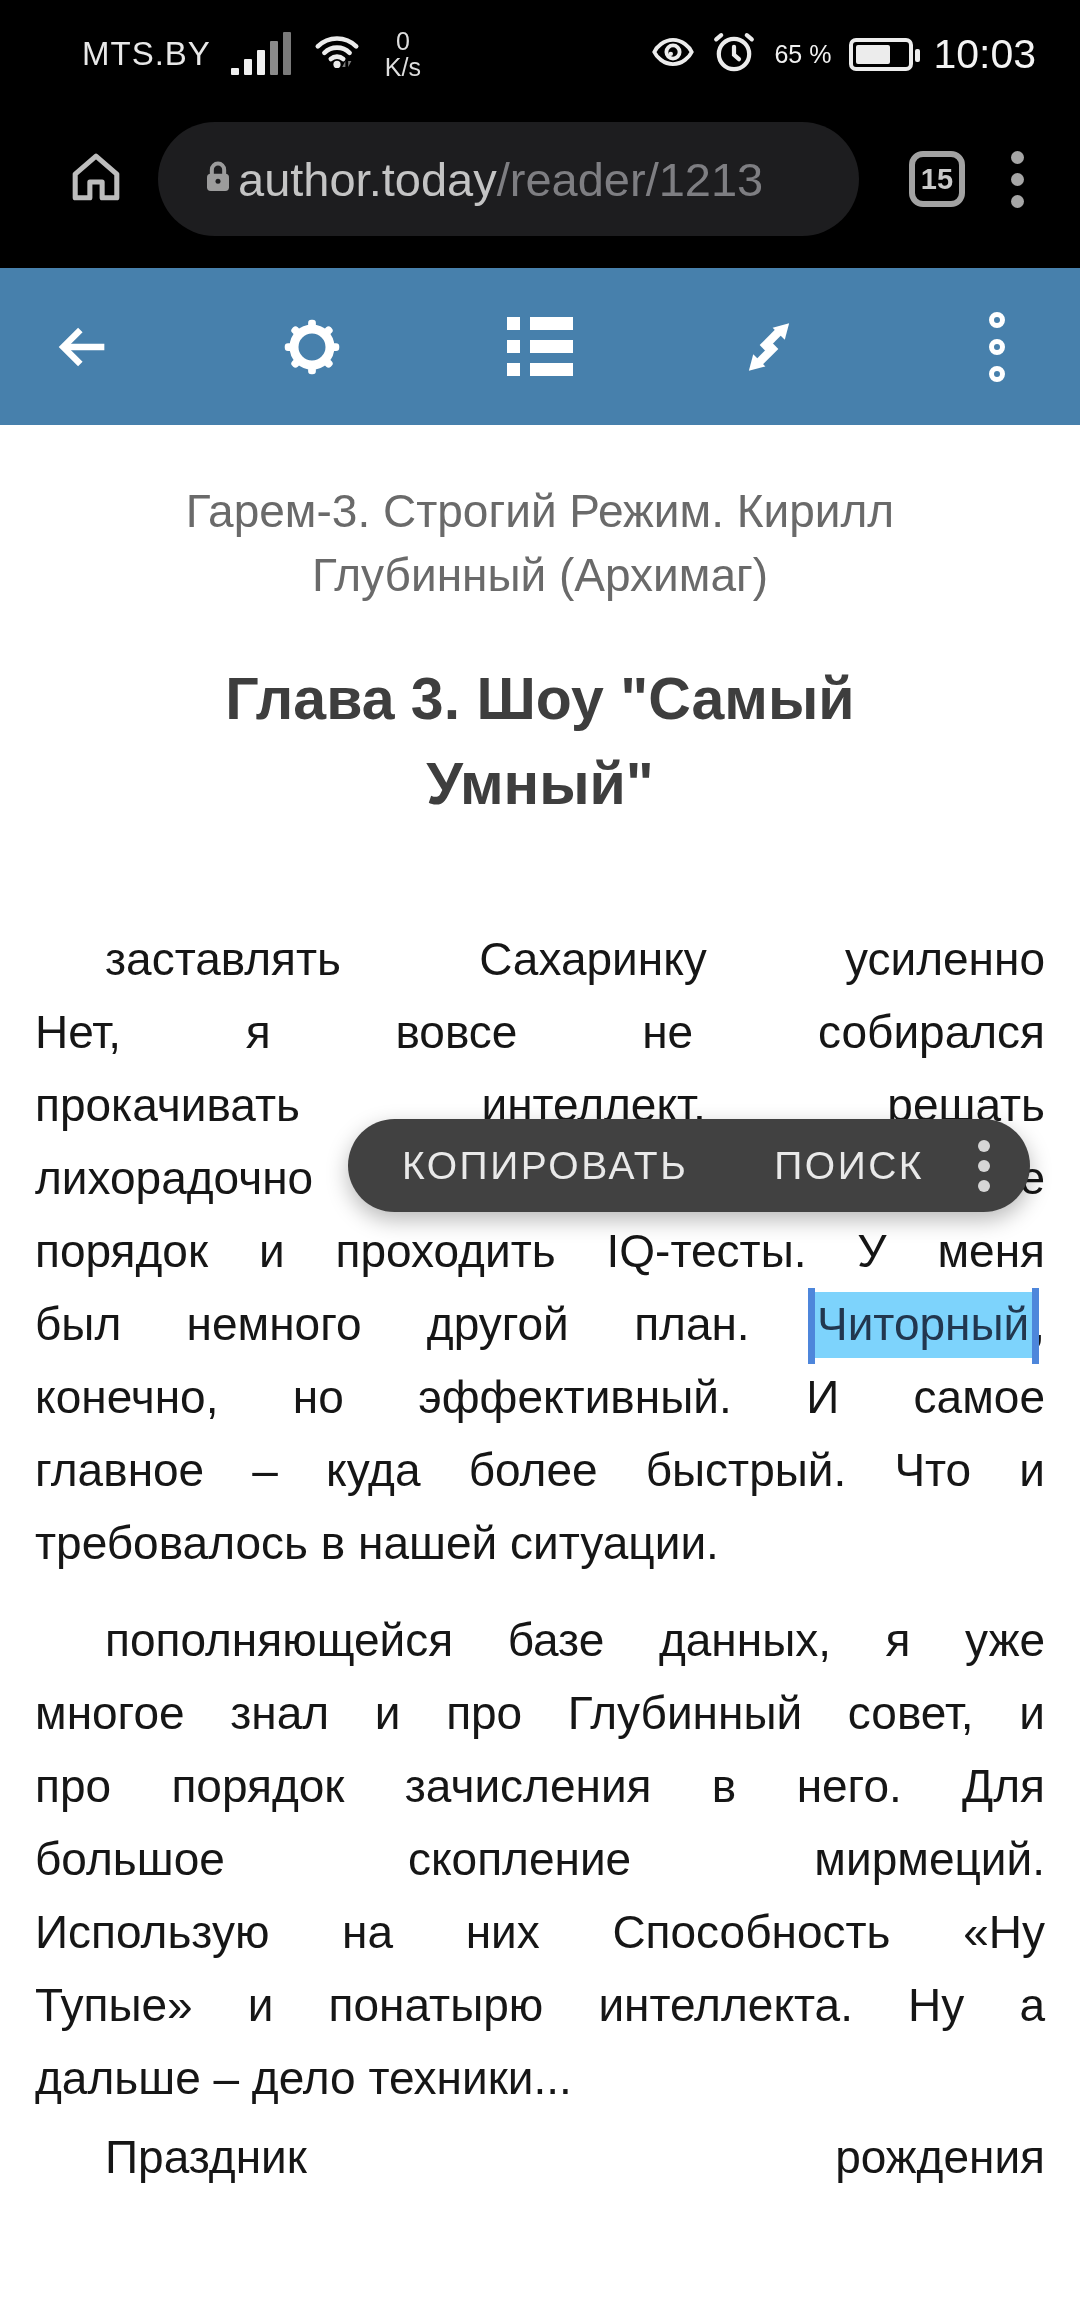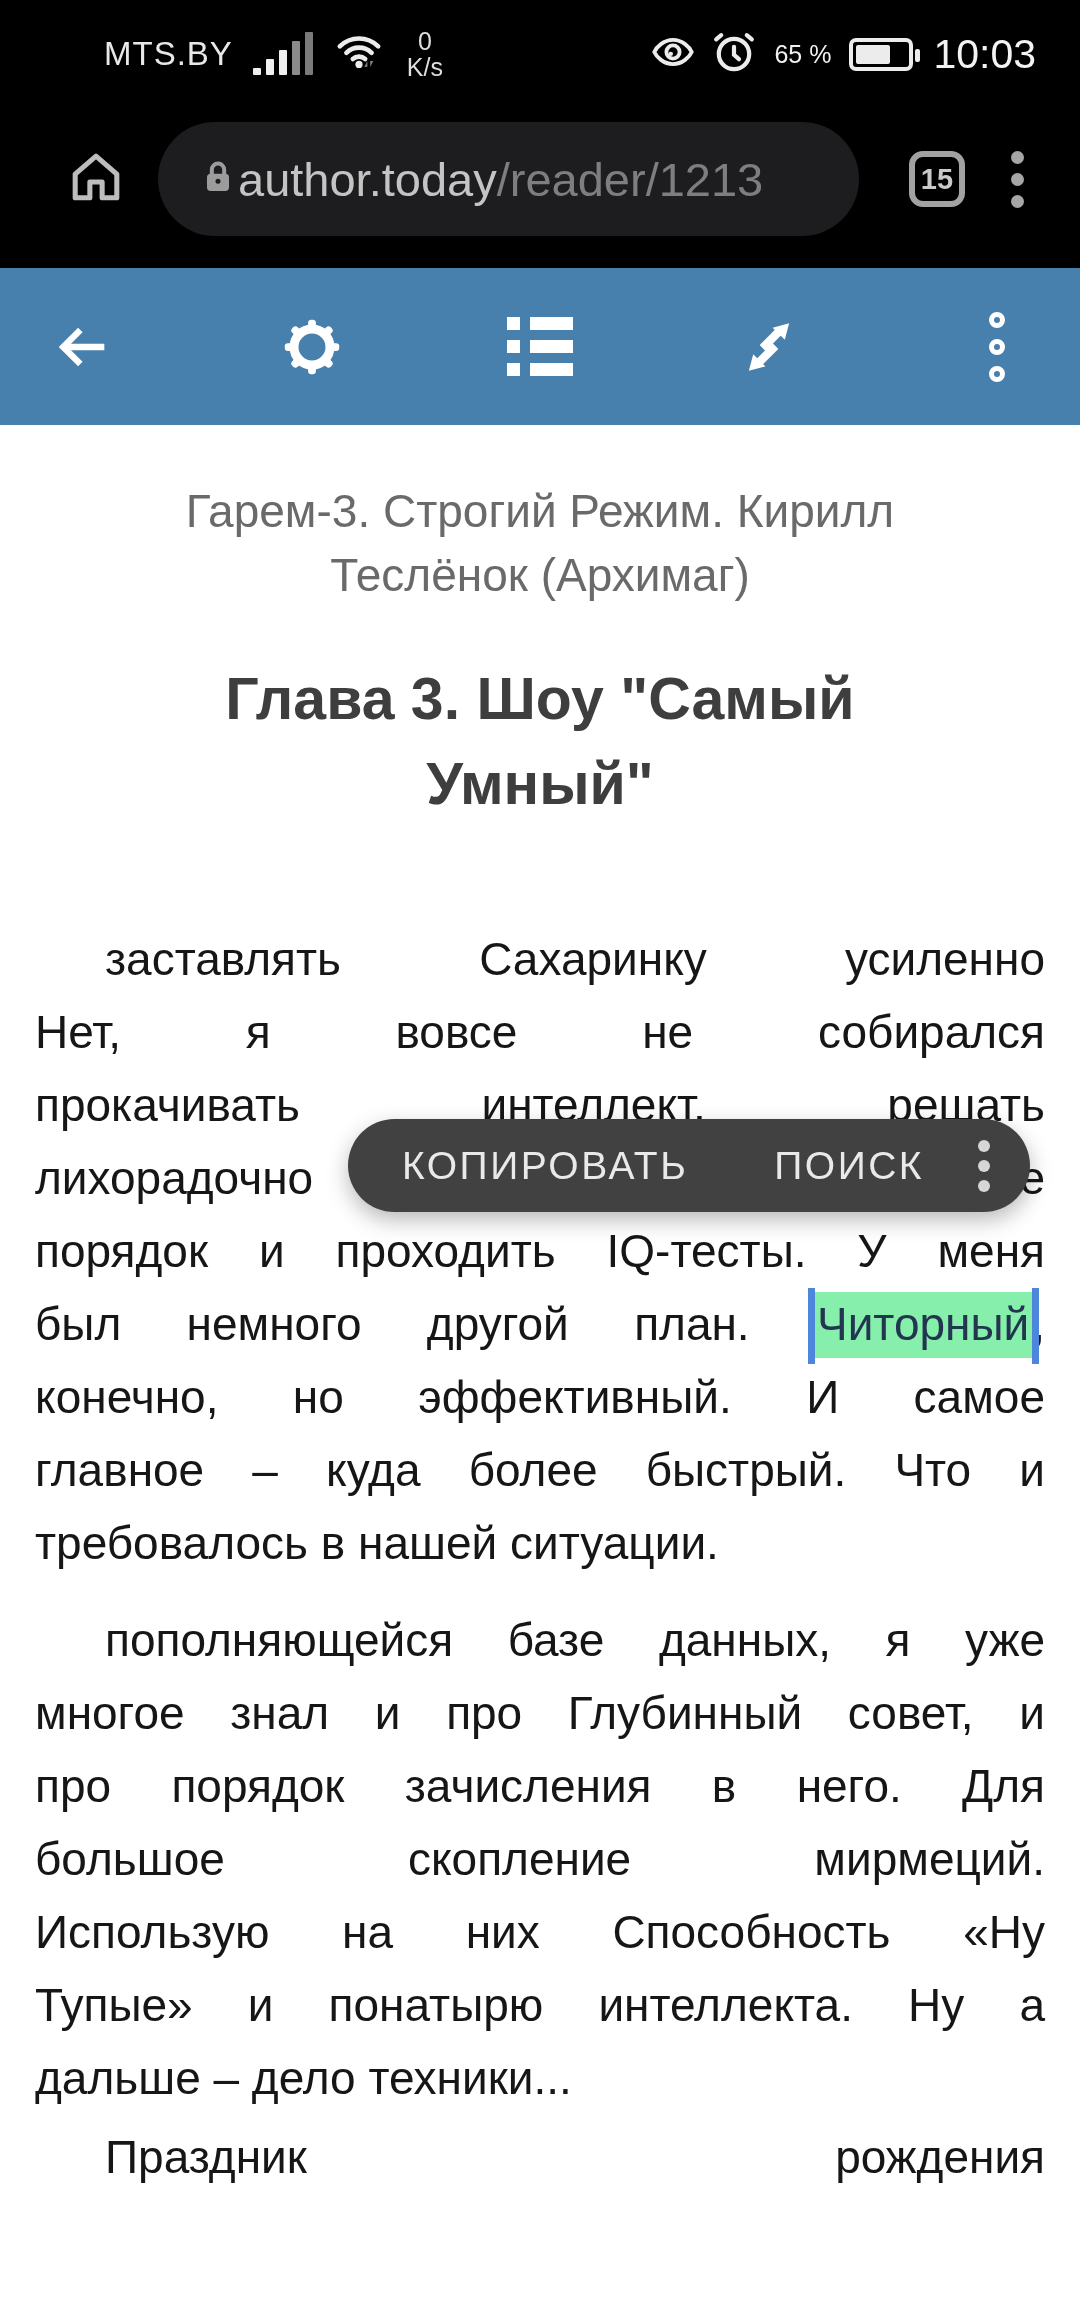--- a/index.html
+++ b/index.html
@@ -1,21 +1,21 @@
 <!DOCTYPE html>
 <html><head>
 <meta charset="utf-8">
 <style>
   html,body{margin:0;padding:0;background:#000;}
   .page{width:1080px;height:2310px;position:relative;overflow:hidden;background:#fff;
         font-family:"Liberation Sans",sans-serif;margin:0 auto;}
 
   
   .status-bar{height:90px;background:#000;display:flex;justify-content:space-between;
-              align-items:center;padding:18px 44px 0 104px;box-sizing:border-box;color:#ececec;gap:32px;}
+              align-items:center;padding:18px 44px 0 82px;box-sizing:border-box;color:#ececec;gap:32px;}
   .sb-left,.sb-right{display:flex;align-items:center;}
   .sb-left{gap:20px;}
   .sb-right{gap:12px;}
   .carrier{font-size:33px;color:#e8e8e8;letter-spacing:1px;}
   .sig{display:flex;align-items:flex-end;gap:5px;height:42px;}
   .sig i{display:block;width:8px;border-radius:1px;}
   .speed{display:flex;flex-direction:column;align-items:center;line-height:26px;
          font-size:25px;color:#dedede;margin-left:2px;}
   .pct{font-size:25px;color:#f0f0f0;margin:0 6px 0 4px;}
   .battery{width:64px;height:33px;border:4px solid #ececec;border-radius:7px;
@@ -57,21 +57,21 @@
   .book-title .tline{font-size:46px;line-height:64px;}
   .chapter-title{margin:50px auto 0;color:#3e3e3e;font-weight:bold;}
   .chapter-title .tline{font-size:59px;line-height:85px;font-weight:bold;}
   .para-first{margin-top:96px;}
   .para-gap{margin-top:24px;}
   .para-start .tline:first-child{text-indent:70px;}
   .para-end .tline:last-child{text-align-last:left;}
   .sel-line{line-height:73px;font-size:46px;text-align:justify;text-align-last:justify;}
 
   
-  .selected{position:relative;background:#86efac;color:#22374f;padding:6px 3px 8px 2px;}
+  .selected{position:relative;background:#7dd3fc;color:#22374f;padding:6px 3px 8px 2px;}
   .selected::before,.selected::after{content:"";position:absolute;width:7px;top:-4px;bottom:-6px;
     background:#4d86db;}
   .selected::before{left:-7px;}
   .selected::after{right:-7px;}
 
   
   .p3{display:flex;justify-content:space-between;padding-left:70px;margin-top:6px;
       font-size:46px;line-height:73px;}
 
   
@@ -215,21 +215,21 @@
           <i></i>
           <i></i>
           <i></i>
         </span>
     </span>
   </div>
 
   <div class="content">
     <div class="book-title center-lines">
         <div class="tline">Гарем-3. Строгий Режим. Кирилл</div>
-        <div class="tline">Теслёнок (Архимаг)</div>
+        <div class="tline">Глубинный (Архимаг)</div>
       </div>
     <div class="chapter-title center-lines">
         <div class="tline">Глава 3. Шоу "Самый</div>
         <div class="tline">Умный"</div>
       </div>
 
     <div class="para para-first para-start">
         <div class="tline">заставлять Сахаринку усиленно</div>
         <div class="tline">Нет, я вовсе не собирался</div>
         <div class="tline">прокачивать интеллект, решать</div>

